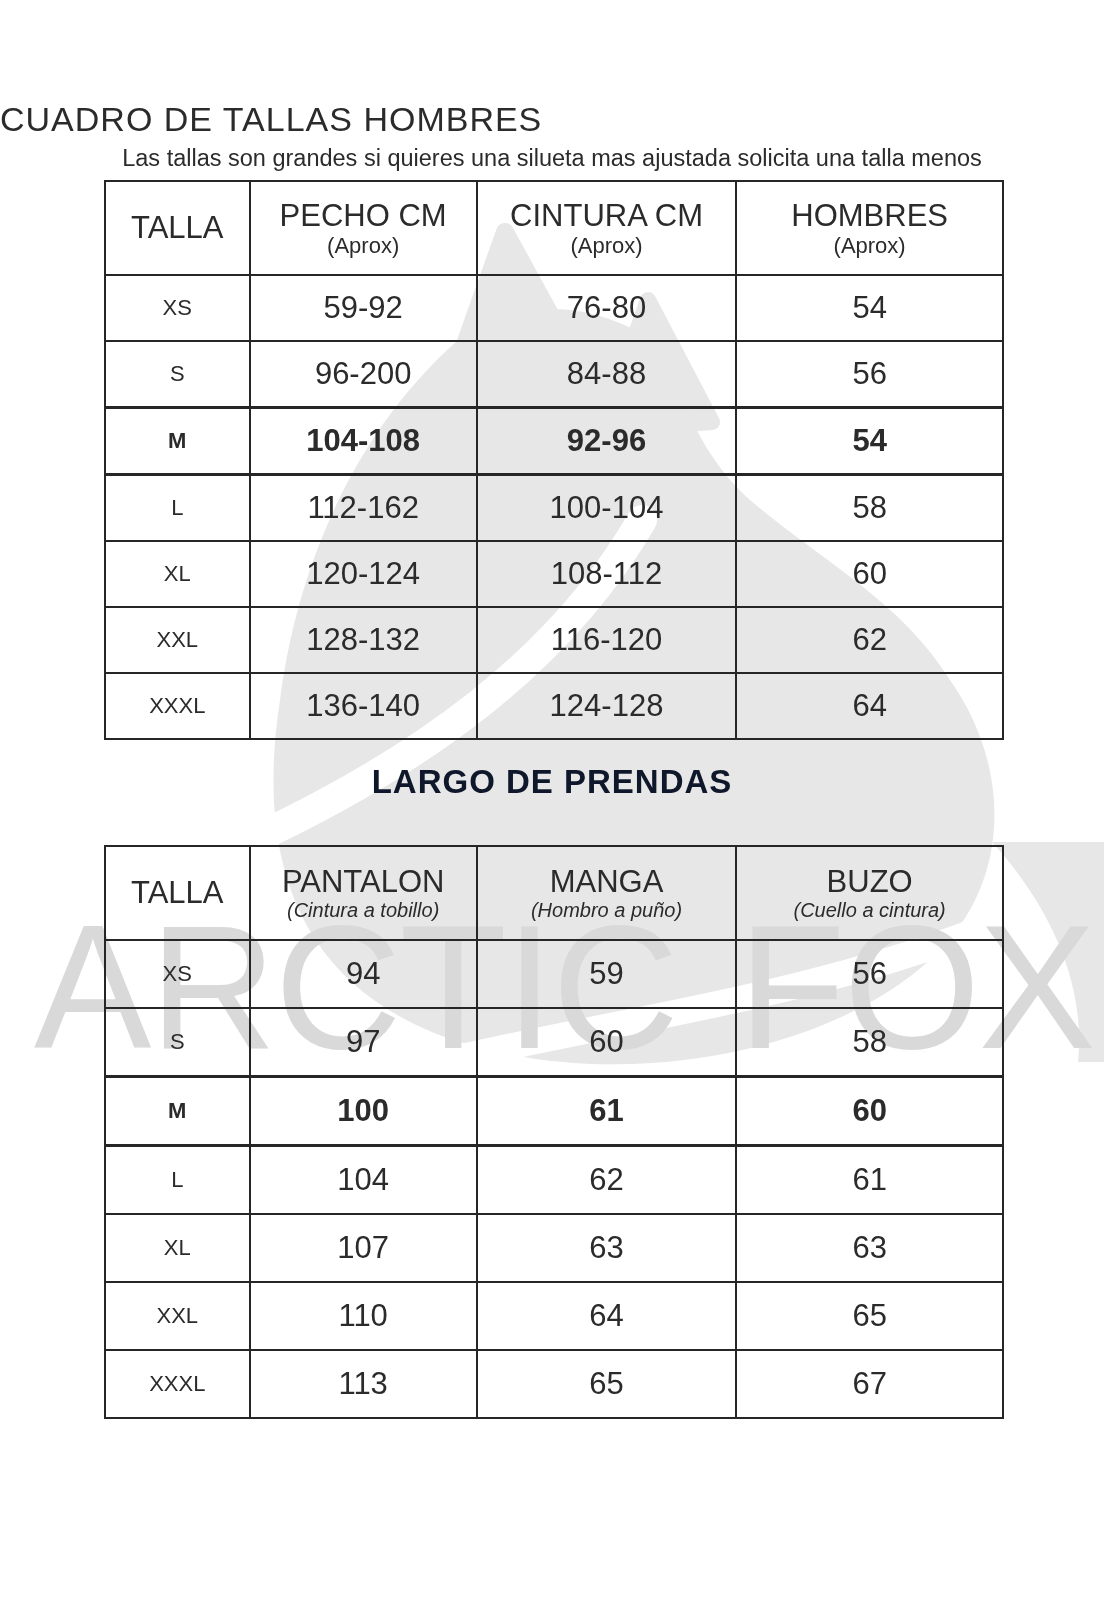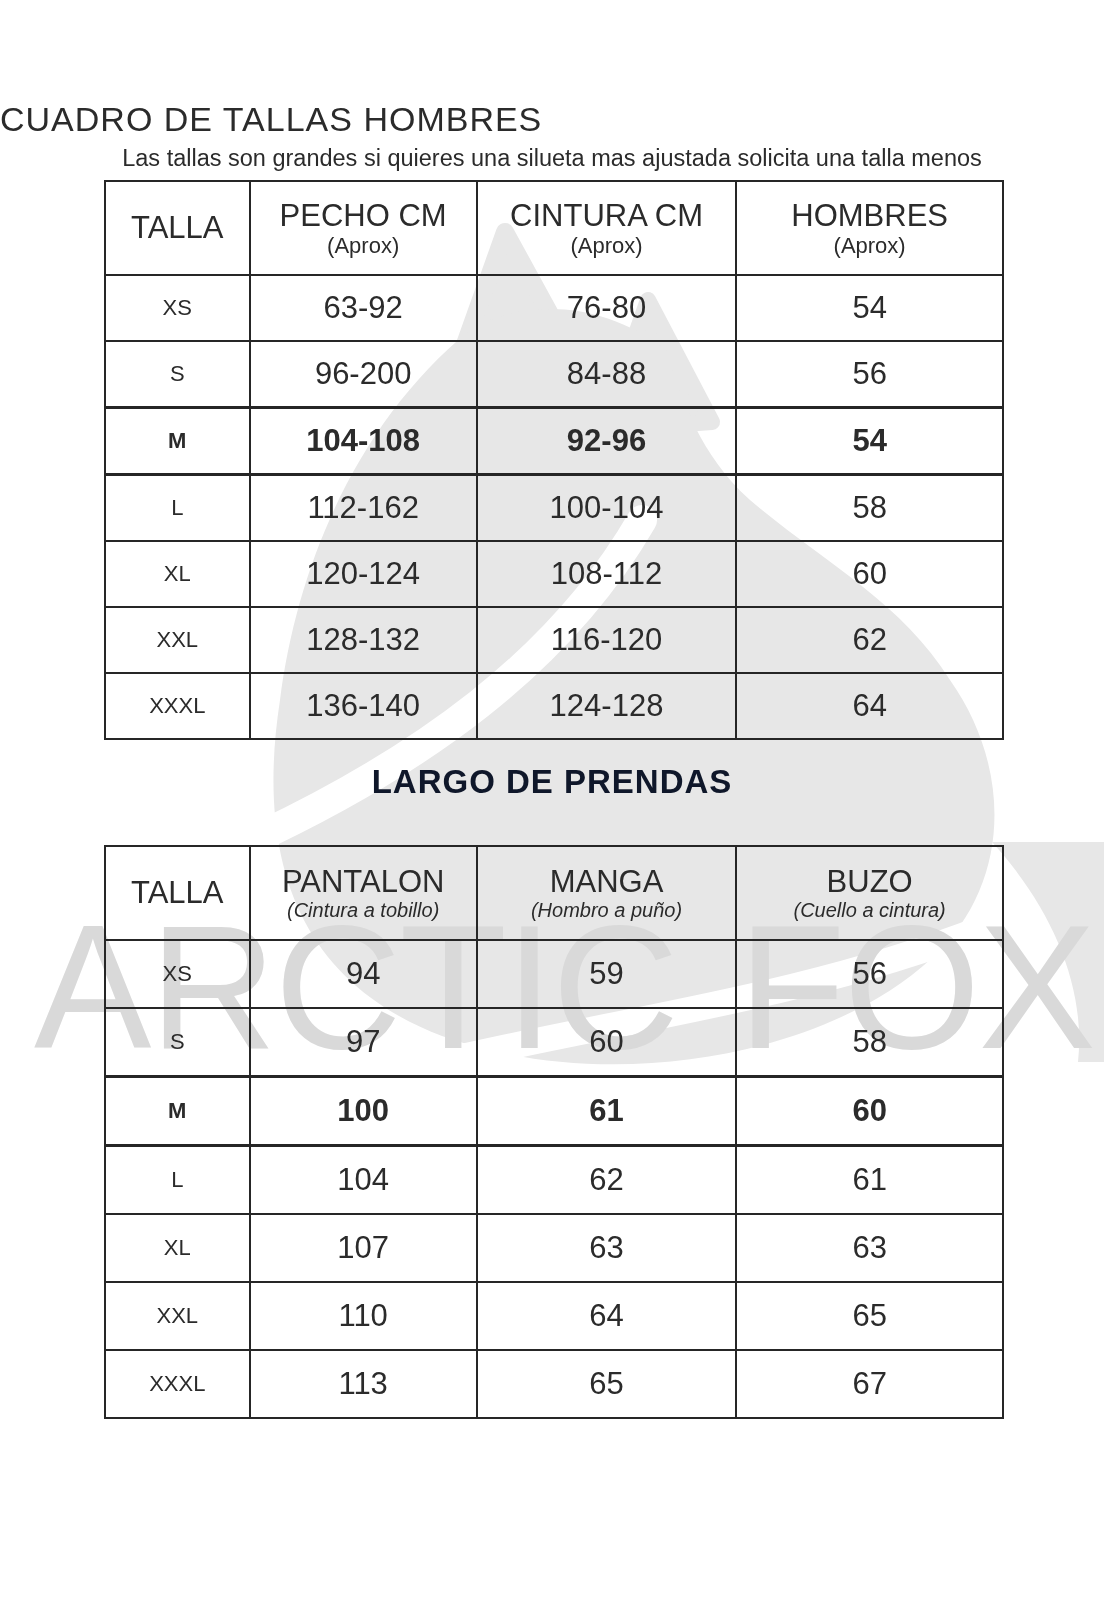--- a/index.html
+++ b/index.html
@@ -113,21 +113,21 @@
         </th>
         <th>
           <div class="col-label">HOMBRES</div>
           <div class="col-sub">(Aprox)</div>
         </th>
       </tr>
     </thead>
     <tbody>
         <tr>
           <td>XS</td>
-          <td>63-92</td>
+          <td>59-92</td>
           <td>76-80</td>
           <td>54</td>
         </tr>
         <tr>
           <td>S</td>
           <td>96-200</td>
           <td>84-88</td>
           <td>56</td>
         </tr>
         <tr class="bold-row">

